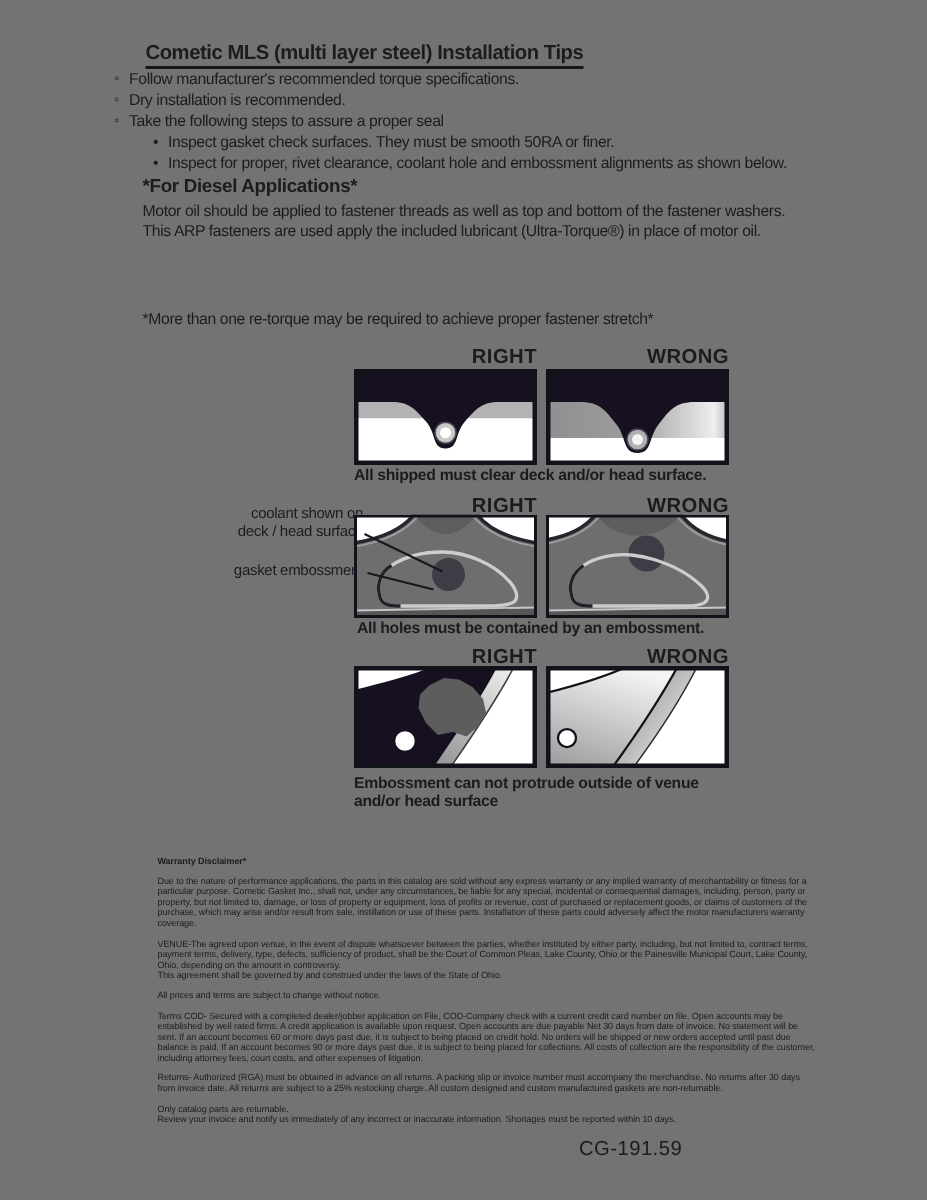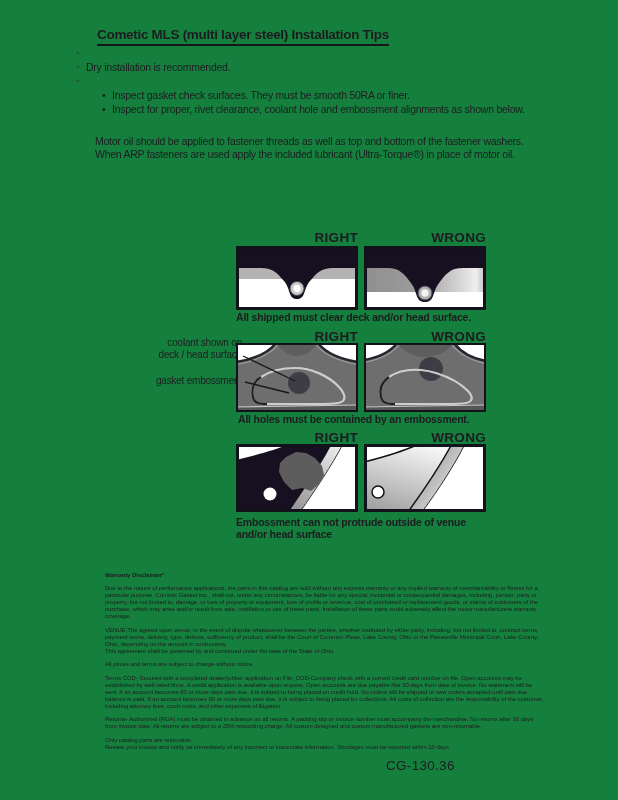--- a/index.html
+++ b/index.html
@@ -2,21 +2,21 @@
 <html style="--ink: #1c1c20; --diagram-dark: #171020; --diagram-gray: #6e6e6e;"><head>
 <meta charset="utf-8">
 <style>
   :root{
     --ink:#1c1c20;
     --diagram-dark:#171020;
     --diagram-gray:#6e6e6e;
   }
   html,body{margin:0;padding:0;background:#ffffff;}
   .page{
-    position:relative;width:618px;height:800px;background:#15803d;overflow:hidden;
+    position:relative;width:618px;height:800px;background:#737373;overflow:hidden;
     font-family:"Liberation Sans",sans-serif;color:var(--ink);
   }
   .title{
     position:absolute;left:97px;top:27px;margin:0;
     font-size:13.5px;font-weight:bold;letter-spacing:-0.3px;
     border-bottom:2px solid #15151b;padding-bottom:1.5px;display:inline-block;
   }
   .bullets{position:absolute;left:76px;top:46px;font-size:10.5px;line-height:14px;letter-spacing:-0.25px;}
   .b{display:flex;}
   .b .m{width:10px;flex:none;}
@@ -40,40 +40,44 @@
 </head>
 <body>
 
 <div class="page">
 
   <h1 class="title">Cometic MLS (multi layer steel) Installation Tips</h1>
 
   <div class="bullets">
     <div class="b">
       <span class="m o">◦</span>
+      <span>Follow manufacturer's recommended torque specifications.</span>
     </div>
     <div class="b">
       <span class="m o">◦</span>
       <span>Dry installation is recommended.</span>
     </div>
     <div class="b">
       <span class="m o">◦</span>
+      <span>Take the following steps to assure a proper seal</span>
     </div>
     <div class="b sub">
       <span class="m f">•</span>
       <span>Inspect gasket check surfaces.  They must be smooth 50RA or finer.</span>
     </div>
     <div class="b sub">
       <span class="m f">•</span>
       <span>Inspect for proper, rivet clearance, coolant hole and embossment alignments as shown below.</span>
     </div>
   </div>
 
+  <div class="dheading">*For Diesel Applications*</div>
   <div class="para p1">Motor oil should be applied to fastener threads as well as top and bottom of the fastener washers.
-When ARP fasteners are used apply the included lubricant (Ultra-Torque®) in place of motor oil.</div>
+This ARP fasteners are used apply the included lubricant (Ultra-Torque®) in place of motor oil.</div>
+  <div class="para pnote">*More than one re-torque may be required to achieve proper fastener stretch*</div>
 
   <div class="dlab" style="left:236px;top:230px">RIGHT</div>
   <div class="dlab" style="left:364px;top:230px">WRONG</div>
 
   <svg class="fig" style="left:236px;top:246px" width="122" height="64" viewBox="0 0 122 64">
     <rect width="122" height="64" fill="#ffffff"></rect>
     <rect x="0" y="22" width="122" height="11" fill="#b3b3b3"></rect>
     <rect x="0" y="33" width="122" height="31" fill="#ffffff"></rect>
     <path class="dk" d="M0,0 H122 V22 H97 C85,22 81,27 74,35 C67,43 70,53 61,53 C52,53 55,43 48,35 C41,27 37,22 25,22 H0 Z"></path>
     <circle cx="61" cy="42.5" r="7" fill="#c9c9c9" stroke="#44444e" stroke-width="1"></circle>
@@ -199,15 +203,15 @@
     <p class="wp">Due to the nature of performance applications, the parts in this catalog are sold without any express warranty or any implied warranty of merchantability or fitness for a particular purpose.  Cometic Gasket Inc., shall not, under any circumstances, be liable for any special, incidental or consequential damages, including, person, party or property, but not limited to, damage, or loss of property or equipment, loss of profits or revenue, cost of purchased or replacement goods, or claims of customers of the purchase, which may arise and/or result from sale, instillation or use of these parts.  Installation of these parts could adversely affect the motor manufacturers warranty coverage.</p>
     <p class="wp">VENUE-The agreed upon venue, in the event of dispute whatsoever between the parties, whether instituted by either party, including, but not limited to, contract terms, payment terms, delivery, type, defects, sufficiency of product, shall be the Court of Common Pleas, Lake County, Ohio or the Painesville Municipal Court, Lake County, Ohio, depending on the amount in controversy.
 This agreement shall be governed by and construed under the laws of the State of Ohio.</p>
     <p class="wp">All prices and terms are subject to change without notice.</p>
     <p class="wp">Terms COD- Secured with a completed dealer/jobber application on File, COD-Company check with a current credit card number on file.  Open accounts may be established by well rated firms.  A credit application is available upon request.  Open accounts are due payable Net 30 days from date of invoice.  No statement will be sent.  If an account becomes 60 or more days past due, it is subject to being placed on credit hold.  No orders will be shipped or new orders accepted until past due balance is paid.  If an account becomes 90 or more days past due, it is subject to being placed for collections.  All costs of collection are the responsibility of the customer, including attorney fees, court costs, and other expenses of litigation.</p>
     <p class="wp">Returns- Authorized (RGA) must be obtained in advance on all returns.  A packing slip or invoice number must accompany the merchandise.  No returns after 30 days from invoice date.  All returns are subject to a 25% restocking charge.  All custom designed and custom manufactured gaskets are non-returnable.</p>
     <p class="wp">Only catalog parts are returnable.
 Review your invoice and notify us immediately of any incorrect or inaccurate information.  Shortages must be reported within 10 days.</p>
   </div>
 
-  <div class="code">CG-130.36</div>
+  <div class="code">CG-191.59</div>
 
 </div>
 
 </body></html>

